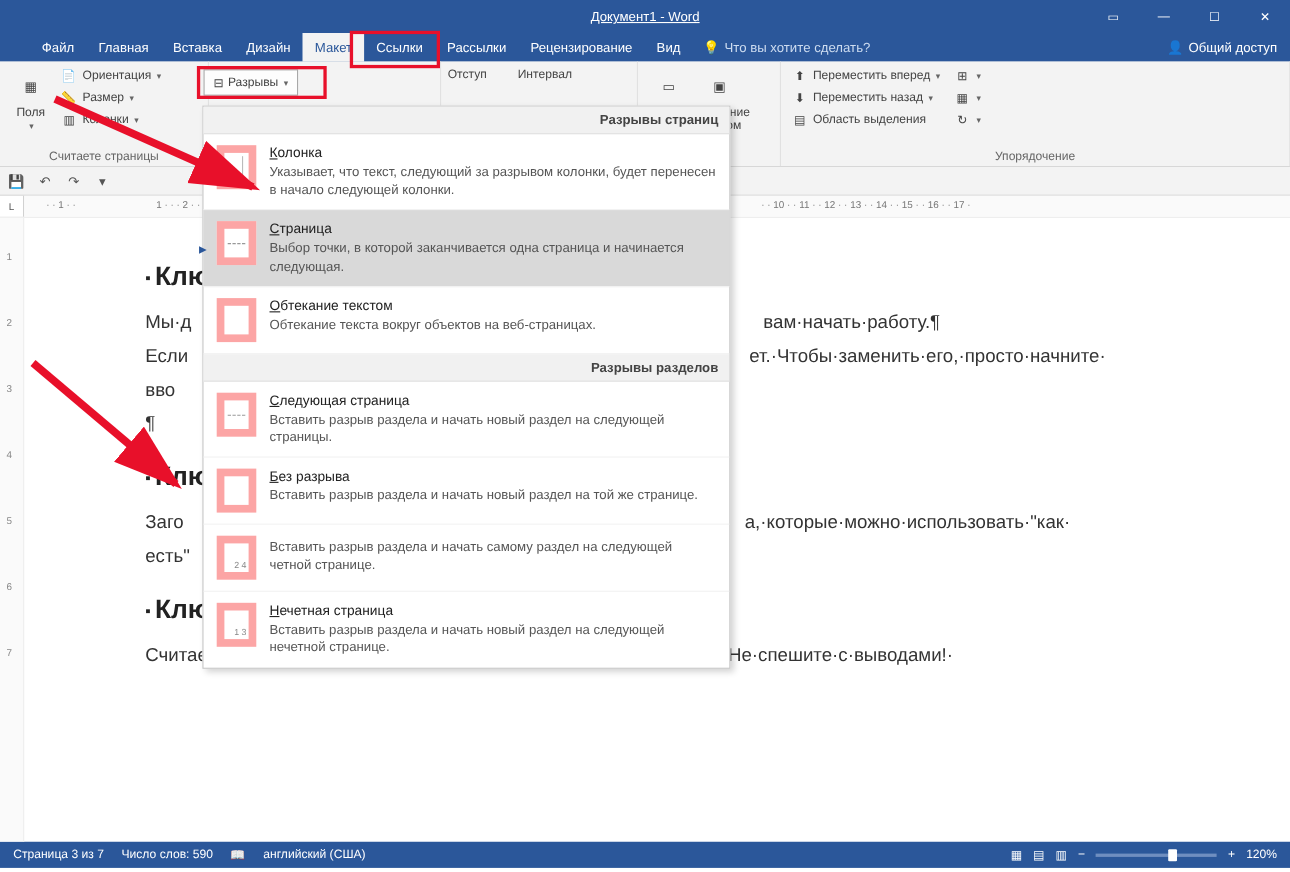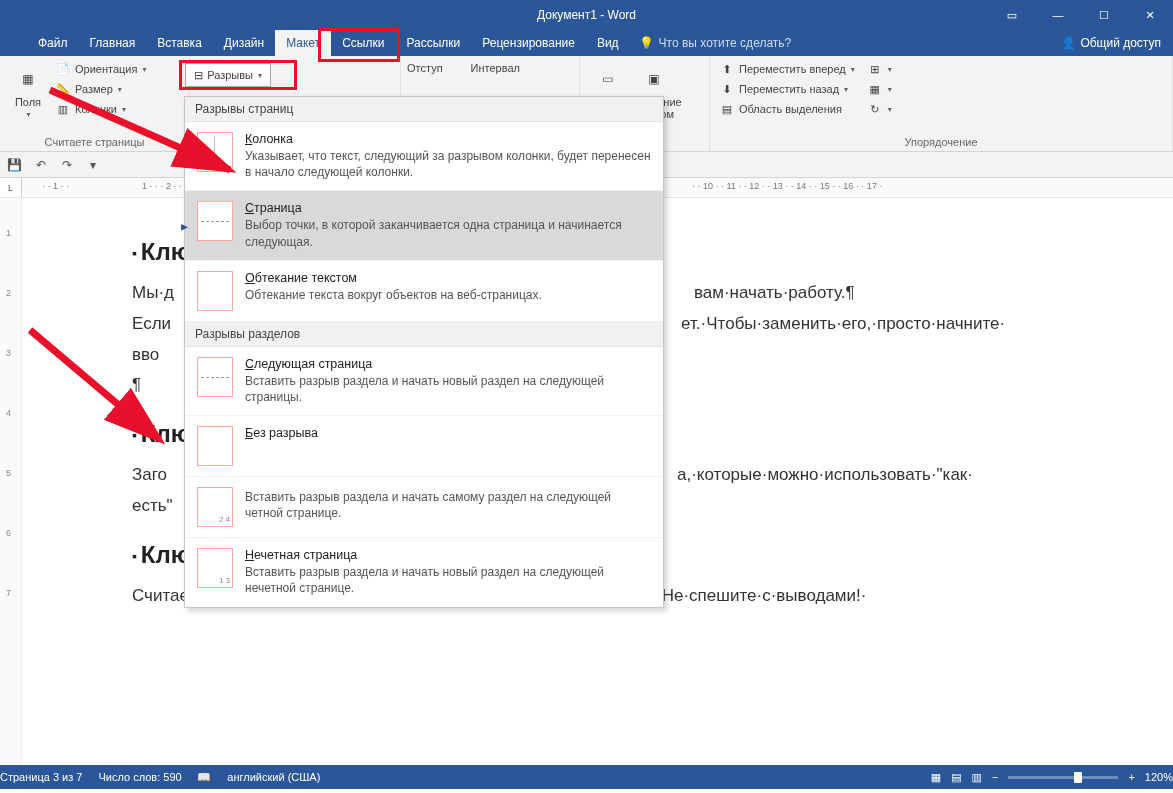--- a/index.html
+++ b/index.html
@@ -1,20 +1,20 @@
 <!DOCTYPE html>
 <html><head>
 <meta charset="utf-8">
 <style>
   * { margin: 0; padding: 0; box-sizing: border-box; font-family: "Segoe UI", Tahoma, sans-serif; }
   body { width: 1173px; height: 793px; background: #fff; overflow: hidden; font-size: 12px; color: #444; position: relative; }
 
   
   .titlebar { height: 30px; background: #2b579a; display: flex; align-items: center; justify-content: center; position: relative; }
-  .titlebar .title { color: #fff; font-size: 12px; }
+  .titlebar .title { color: #fff; font-size: 12px; text-decoration: underline; }
   .titlebar .syscontrols { position: absolute; right: 0; top: 0; display: flex; }
   .titlebar .sysbtn { width: 46px; height: 30px; display: flex; align-items: center; justify-content: center; color: #fff; font-size: 11px; }
 
   
   .tabs { height: 26px; background: #2b579a; display: flex; align-items: stretch; padding-left: 27px; }
   .tab { padding: 0 11px; color: #fff; font-size: 12px; display: flex; align-items: center; cursor: default; }
   .tab.active { background: #f3f3f3; color: #2b579a; }
   .tellme { flex: 1; display: flex; align-items: center; color: #cddcf0; padding-left: 10px; gap: 4px; }
   .share { padding: 0 12px; display: flex; align-items: center; gap: 4px; color: #fff; }
 
@@ -47,36 +47,36 @@
   .vruler span { position: absolute; left: 6px; }
   .page { flex: 1; padding: 20px 110px 20px 110px; color: #333; font-size: 17px; line-height: 1.7; }
   .page h2 { font-size: 24px; font-weight: 600; margin: 14px 0 6px; color: #222; }
   .page h2::before { content: "▪ "; font-size: 14px; vertical-align: middle; }
   .page p { margin: 2px 0; }
   .para-mark { color: #333; }
 
   
   .breaks-panel { position: absolute; left: 184px; top: 56px; width: 480px; background: #fff; border: 1px solid #c6c6c6; box-shadow: 3px 3px 6px rgba(0,0,0,.18); z-index: 50; }
   .panel-trigger { position: absolute; top: -56px; left: 0; height: 24px; padding: 2px 8px; background: #fdfdfd; border: 1px solid #a8a8a8; display: flex; align-items: center; gap: 4px; font-size: 11px; }
-  .section-hdr { background: #f1f1f1; padding: 5px 10px; font-size: 12px; font-weight: 400; color: #444; border-bottom: 1px solid #e2e2e2; }
+  .section-hdr { background: #f1f1f1; padding: 5px 10px; font-size: 12px; font-weight: 700; color: #444; border-bottom: 1px solid #e2e2e2; text-align: right; }
   .menuitem { display: flex; gap: 12px; padding: 10px 12px; border-bottom: 1px solid #f2f2f2; position: relative; }
   .menuitem.hover { background: #d9d9d9; }
-  .menuitem .mi-ic { width: 36px; height: 40px; background: #fff; border: 1px solid #fca5a5; flex-shrink: 0; position: relative; }
+  .menuitem .mi-ic { width: 36px; height: 40px; background: #fff; border: 7px solid #fca5a5; flex-shrink: 0; position: relative; }
   .menuitem .mi-ic .split { position:absolute; left:3px; right:3px; top:50%; border-top:1px dashed #999; }
   .menuitem .mi-txt .mi-title { font-size: 12.5px; color: #222; }
   .menuitem .mi-txt .mi-title u { text-decoration: underline; }
   .menuitem .mi-txt .mi-desc { font-size: 12px; color: #555; line-height: 1.35; margin-top: 2px; }
   .menuitem.hover::before { content: "▸"; position: absolute; left: -4px; top: 50%; transform: translateY(-50%); color: #2b579a; font-size: 14px; }
 
   
   .hlbox { position: absolute; border: 3px solid #e8102a; z-index: 60; pointer-events: none; }
   .arrow { position: absolute; z-index: 61; pointer-events: none; }
 
   
-  .statusbar { height: 24px; background: #2b579a; color: #fff; display: flex; align-items: center; font-size: 11px; padding: 0 0; gap: 16px; }
+  .statusbar { height: 24px; background: #2b579a; color: #fff; display: flex; align-items: center; font-size: 11px; padding: 0 12px; gap: 16px; }
   .statusbar .right { margin-left: auto; display: flex; align-items: center; gap: 10px; }
   .zoom-slider { width: 110px; height: 3px; background: #6f8ec0; position: relative; }
   .zoom-slider .thumb { position: absolute; left: 60%; top: -4px; width: 8px; height: 11px; background: #fff; border-radius: 1px; }
 
   svg { display: block; }
 </style>
 </head>
 <body>
 
 <div class="titlebar">
@@ -303,20 +303,21 @@
       </div>
     <div class="mi-txt">
       <div class="mi-title"><u>С</u><span>ледующая страница</span></div>
       <div class="mi-desc">Вставить разрыв раздела и начать новый раздел на следующей страницы.</div>
     </div>
   </div>
   <div class="menuitem">
     <div class="mi-ic"></div>
     <div class="mi-txt">
       <div class="mi-title"><u>Б</u><span>ез разрыва</span></div>
+      <div class="mi-desc">Вставить разрыв раздела и начать новый раздел на той же странице.</div>
     </div>
   </div>
   <div class="menuitem">
     <div class="mi-ic">
         <div style="position:absolute;right:2px;bottom:2px;font-size:8px;color:#888">2 4</div>
       </div>
     <div class="mi-txt">
       <div class="mi-desc">Вставить разрыв раздела и начать самому раздел на следующей четной странице.</div>
     </div>
   </div>

